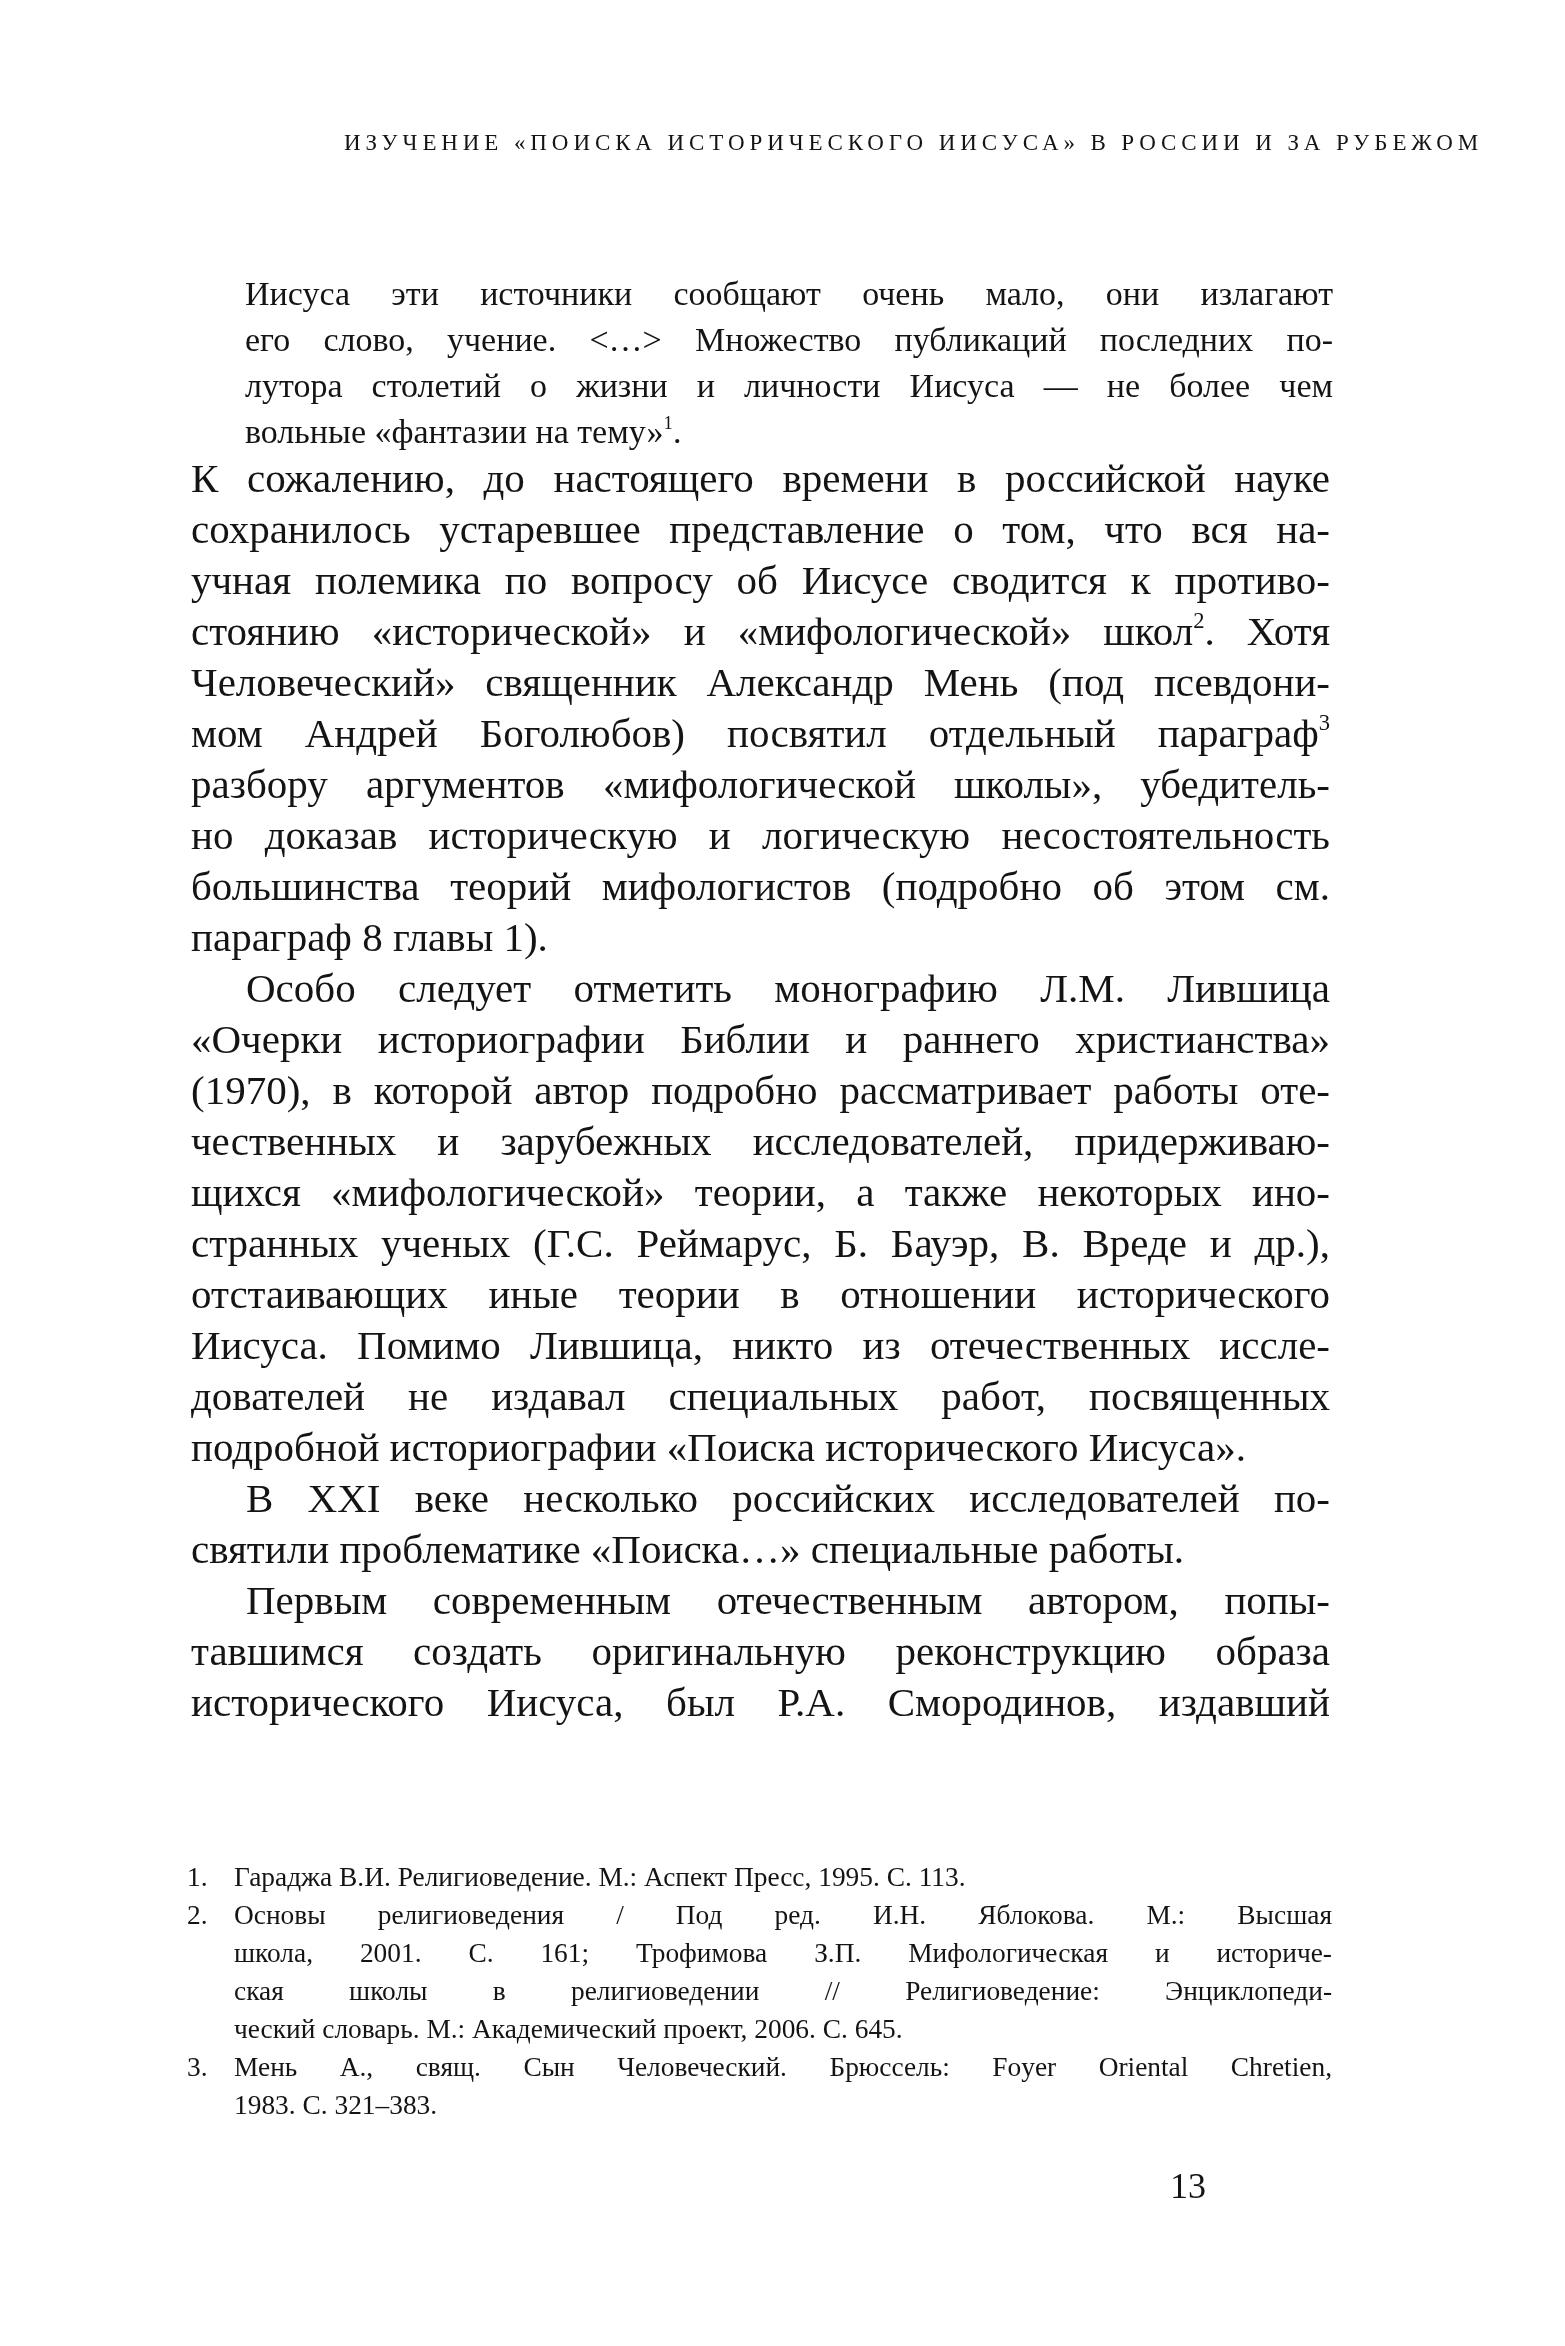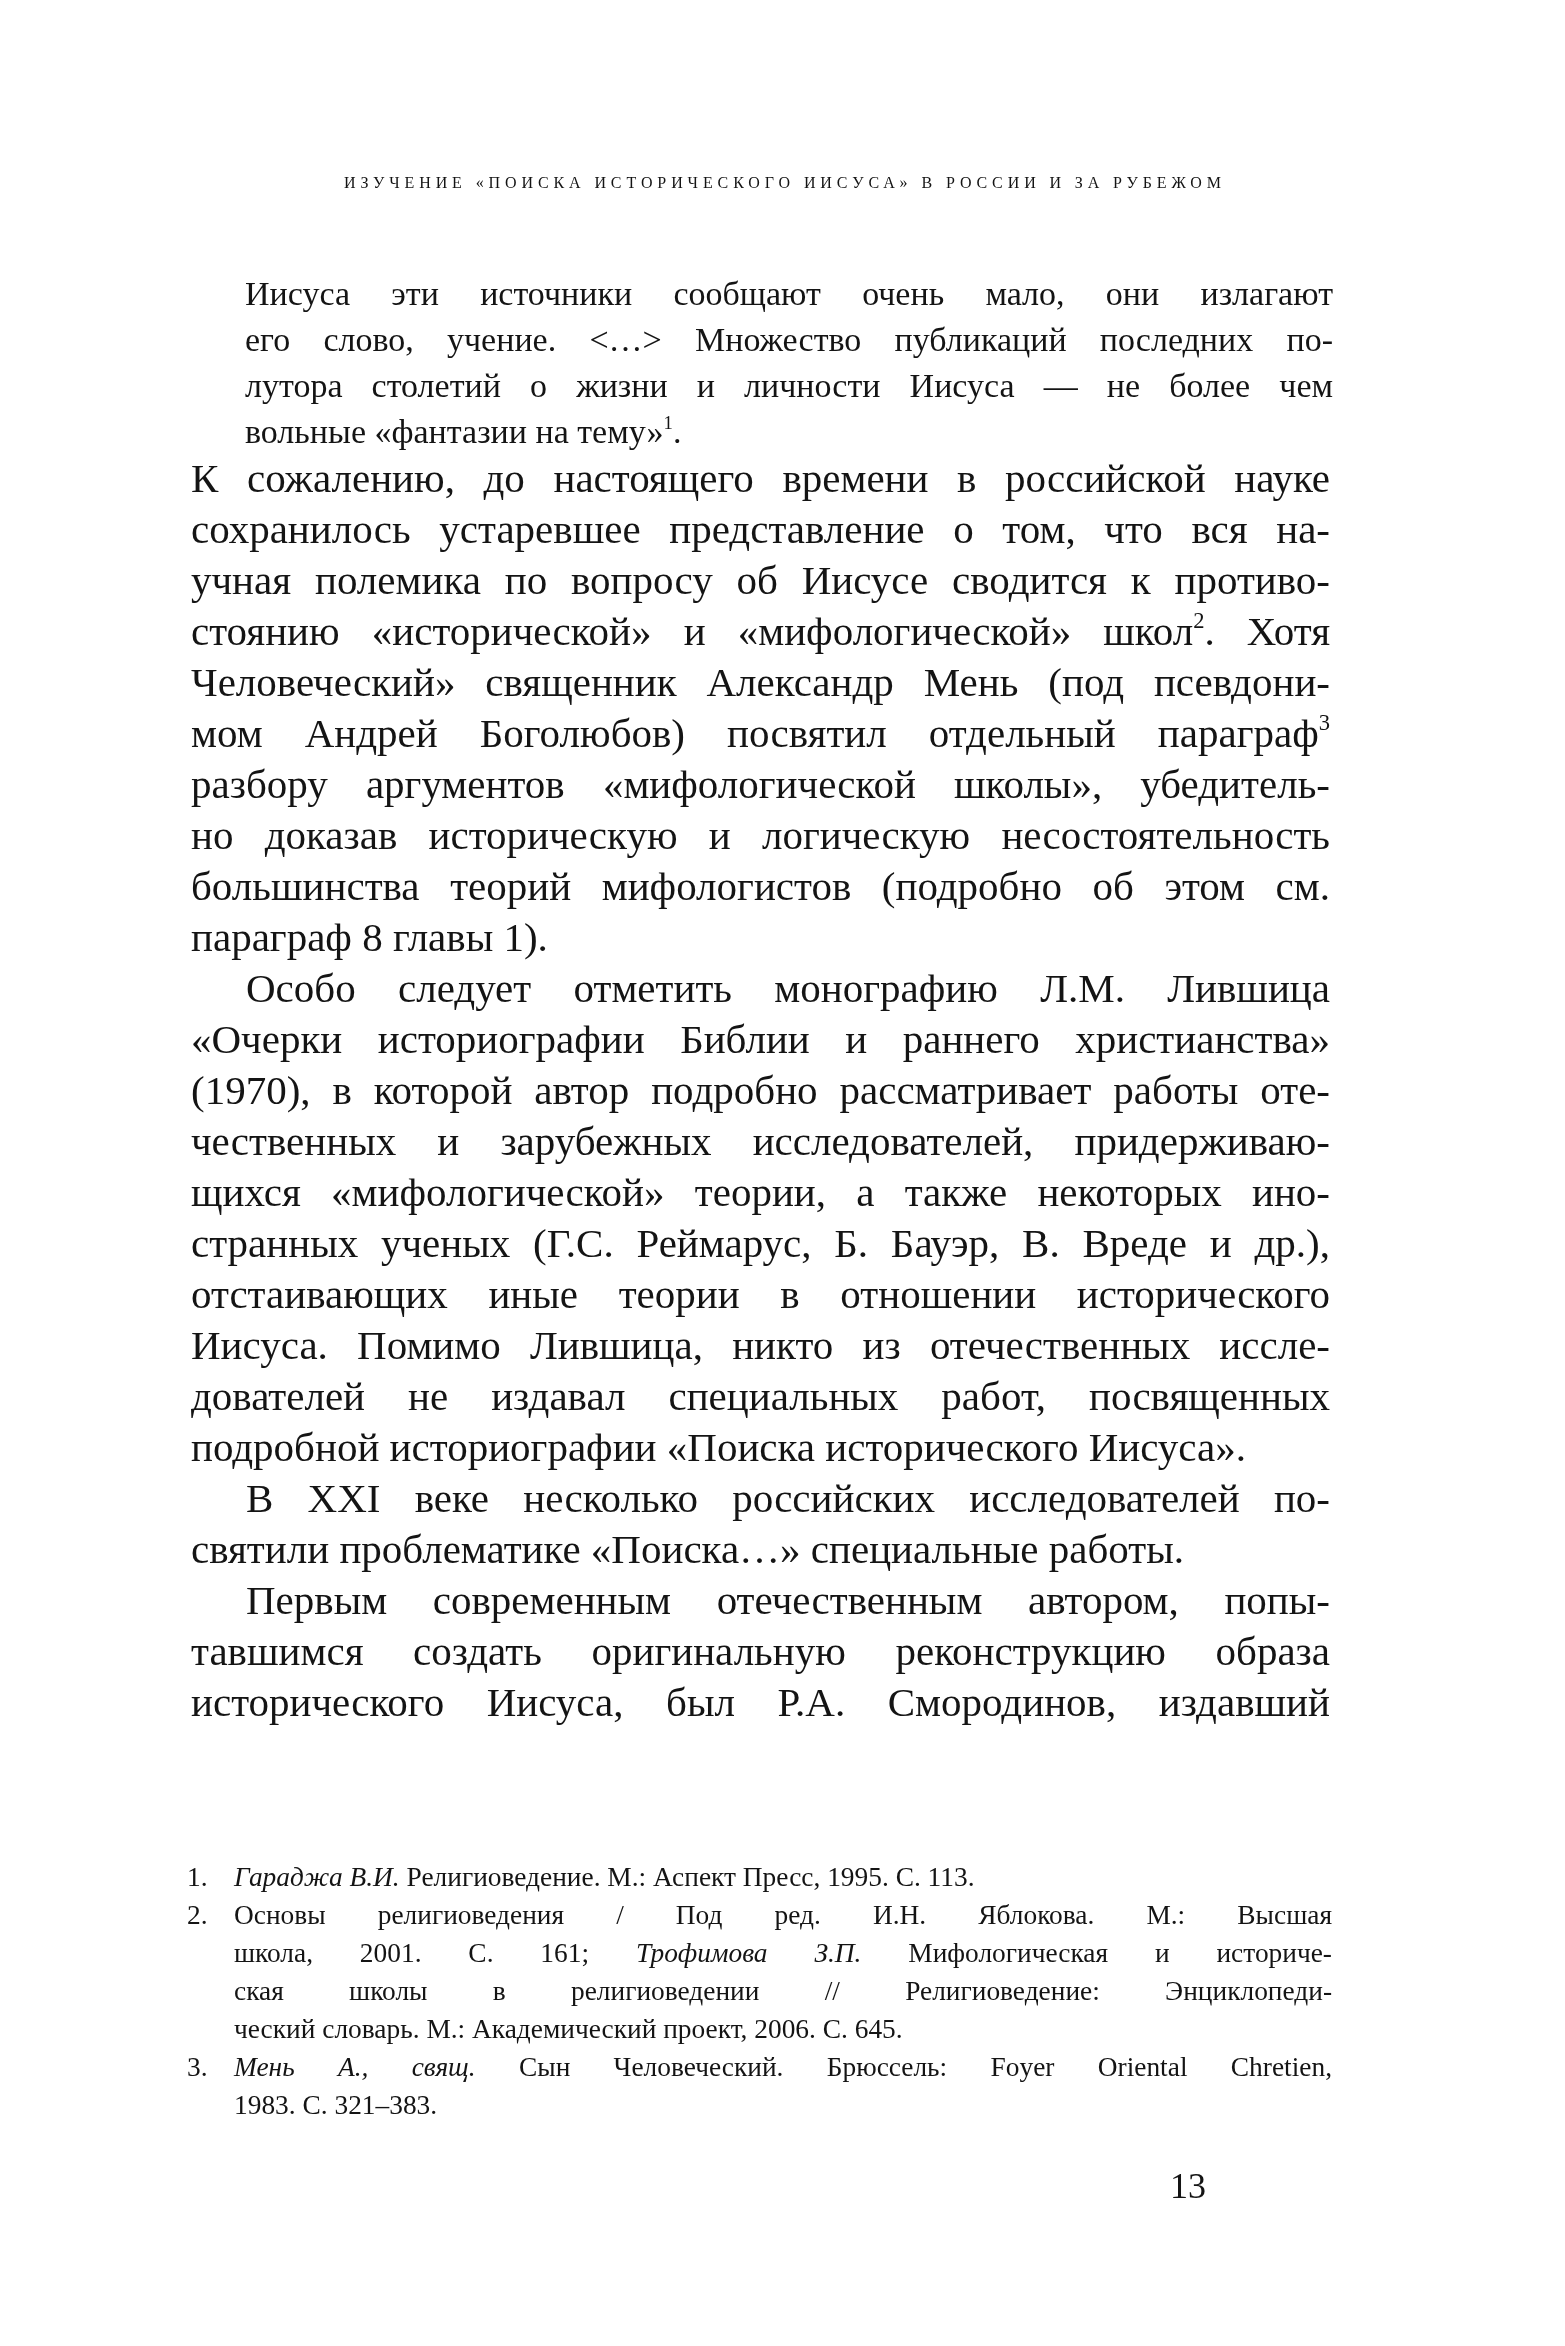--- a/index.html
+++ b/index.html
@@ -1,23 +1,22 @@
 <!DOCTYPE html>
 <html style="font-size:15px"><head>
 <meta charset="utf-8">
 <style>
   html, body { margin: 0; padding: 0; background: #ffffff; }
   body { width: 1565px; height: 2347px; position: relative; overflow: hidden; color: #141414; font-family: "Liberation Serif", "DejaVu Serif", serif; }
   .page { position: absolute; left: 0; top: 0; width: 1565px; height: 2347px; }
 
   .running-header {
     position: absolute; left: 344px; top: 131px; width: 989px;
-    font-size: 16px; letter-spacing: 4.9px; white-space: nowrap; text-transform: uppercase;
+    font-size: 23px; letter-spacing: 4.9px; white-space: nowrap; text-transform: uppercase;
     line-height: 23px;
-    margin-top: 40px;
   }
 
   .blockquote {
     position: absolute; left: 245px; top: 223px; width: 1088px;
     font-size: 34px; line-height: 46px; text-align: justify; text-align-last: left; margin-top: 48px;
   }
   .blockquote .bq-line { display: block; text-align: justify; text-align-last: justify; white-space: nowrap; }
   .blockquote .bq-line.last { text-align-last: left; }
 
   .main-text {
@@ -29,21 +28,21 @@
   .line.indent { padding-left: 55px; }
 
   .footnotes {
     position: absolute; left: 187px; top: 1858px; width: 1145px;
     font-size: 27.4px; line-height: 38px;
   }
   .fn { position: relative; padding-left: 47px; }
   .fn-num { position: absolute; left: 0; top: 0; }
   .fn-line { display: block; white-space: nowrap; text-align: justify; text-align-last: justify; height: 38px; }
   .fn-line.last { text-align-last: left; }
-  .it { font-style: italic; }
+  .it { }
 
   .page-number {
     position: absolute; left: 1170px; top: 2167px; font-size: 36px; line-height: 38px;
   }
   sup { font-size: 0.55em; vertical-align: 0.75em; line-height: 0; }
 </style>
 </head>
 <body>
 
 <div class="page">

